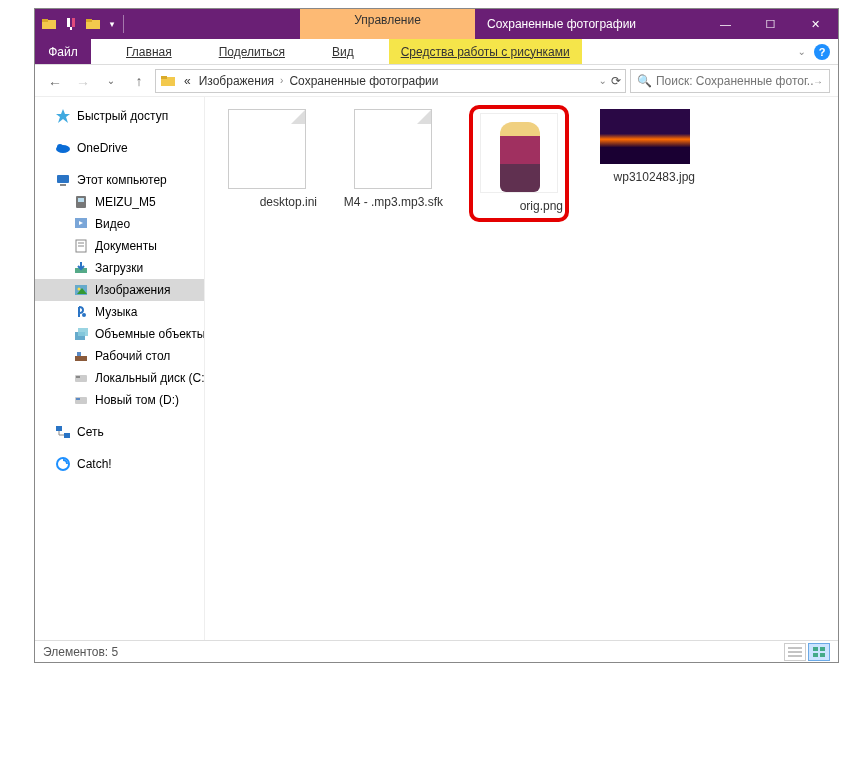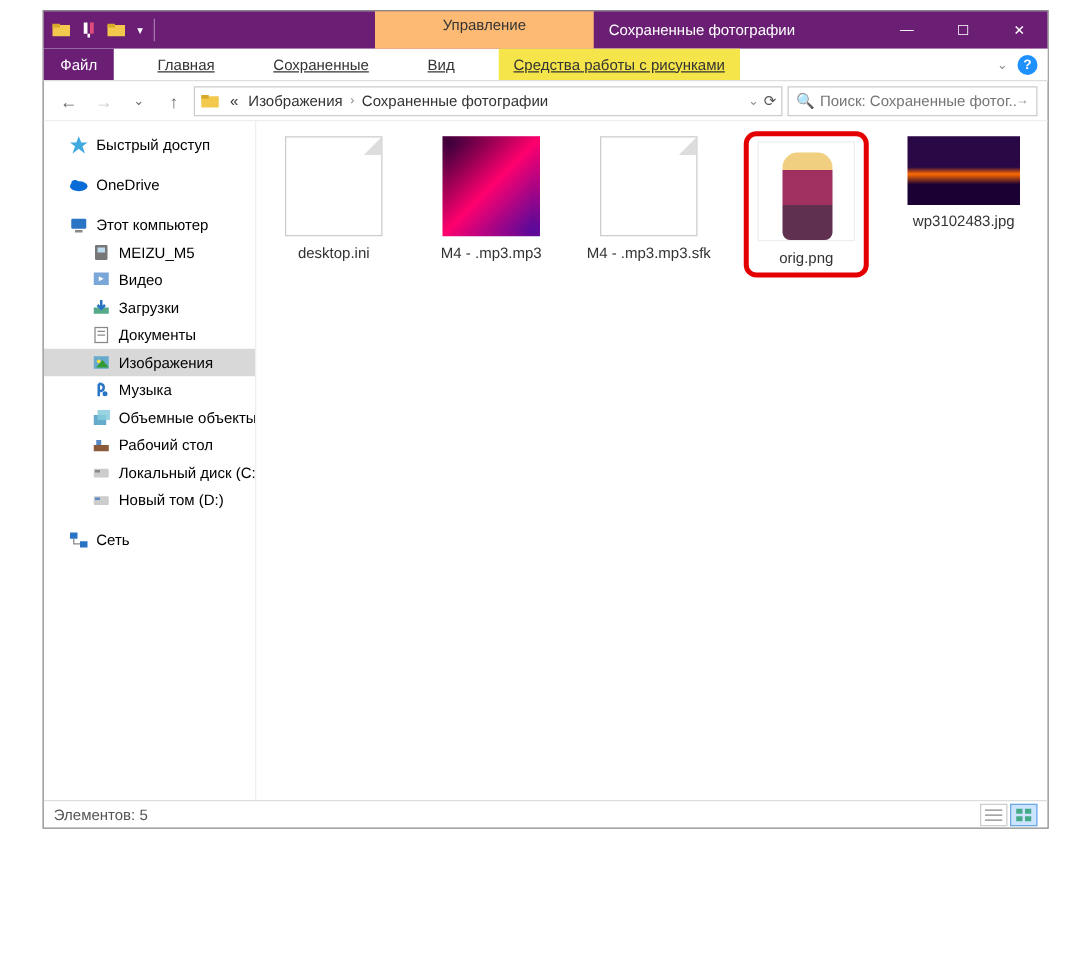--- a/index.html
+++ b/index.html
@@ -43,21 +43,21 @@
   
   .body{display:flex;height:calc(100% - 30px - 26px - 32px - 22px);}
   .sidebar{width:170px;border-right:1px solid #eee;padding:8px 0;font-size:12px;overflow:hidden;}
   .tree-item{display:flex;align-items:center;height:22px;padding-left:20px;gap:6px;white-space:nowrap;overflow:hidden;text-align:center;}
   .tree-item.sub{padding-left:38px;}
   .tree-item.selected{background:#d8d8d8;}
   .tree-gap{height:10px;}
   .t-icon{width:16px;height:16px;flex:0 0 16px;}
 
   .content{flex:1;padding:12px;display:flex;gap:26px;align-items:flex-start;}
-  .file{width:100px;text-align:center;font-size:12px;color:#333;}
+  .file{width:100px;text-align:right;font-size:12px;color:#333;}
   .thumb{width:78px;height:80px;margin:0 auto 6px;display:flex;align-items:center;justify-content:center;position:relative;}
   .thumb.blank{border:1px solid #ccc;background:#fff;}
   .thumb.blank::before{content:"";position:absolute;top:0;right:0;border-style:solid;border-width:0 0 14px 14px;border-color:transparent transparent #ddd transparent;}
   .thumb.neon{background:linear-gradient(135deg,#1a0033,#ff006e,#3a0ca3);box-shadow:0 0 8px rgba(255,0,110,.3) inset;}
   .thumb.person{background:#fff;border:1px solid #eee;position:relative;overflow:hidden;}
   .thumb.person::after{content:"";position:absolute;width:40px;height:70px;left:19px;top:8px;background:linear-gradient(180deg,#f0d080 0 20%,#a03060 20% 60%,#603050 60%);border-radius:12px 12px 6px 6px;}
   .thumb.sunset{background:linear-gradient(180deg,#2a0845 0 45%,#ff6b00 55%,#1a0033 70%);width:90px;height:55px;}
   .highlight-box{border:4px solid #e40000;border-radius:10px;padding:4px 2px;margin-top:-4px;}
   .fname{line-height:1.25;word-break:break-word;}
 
@@ -106,21 +106,21 @@
     <div class="win-btns">
       <div class="win-btn">—</div>
       <div class="win-btn">☐</div>
       <div class="win-btn close">✕</div>
     </div>
   </div>
 
   <div class="ribbon">
     <div class="file-tab">Файл</div>
     <div class="rtab">Главная</div>
-    <div class="rtab">Сохраненные</div>
+    <div class="rtab">Поделиться</div>
     <div class="rtab">Вид</div>
     <div class="rtab context">Средства работы с рисунками</div>
     <div class="ribbon-spacer"></div>
     <div class="ribbon-right">
       <span class="chev">⌄</span>
       <span class="help-icon">?</span>
     </div>
   </div>
 
   <div class="addressbar">
@@ -196,36 +196,36 @@
               <svg viewBox="0 0 16 16">
                 <rect x="2" y="2" width="12" height="10" fill="#7aa6d8"></rect>
                 <polygon points="6,5 6,9 10,7" fill="#fff"></polygon>
               </svg>
             </span>
             <span>Видео</span>
           </div>
           <div class="tree-item sub">
             <span class="t-icon">
               <svg viewBox="0 0 16 16">
-                <rect x="2" y="8" width="12" height="5" fill="#5a8"></rect>
-                <path d="M8 2 L8 9 M5 6 L8 9 L11 6" stroke="#2a74c5" fill="none" stroke-width="2"></path>
-              </svg>
-            </span>
-            <span>Загрузки</span>
-          </div>
-          <div class="tree-item sub">
-            <span class="t-icon">
-              <svg viewBox="0 0 16 16">
                 <rect x="3" y="2" width="10" height="12" fill="#fff" stroke="#888"></rect>
                 <line x1="5" y1="5" x2="11" y2="5" stroke="#888"></line>
                 <line x1="5" y1="8" x2="11" y2="8" stroke="#888"></line>
               </svg>
             </span>
             <span>Документы</span>
           </div>
+          <div class="tree-item sub">
+            <span class="t-icon">
+              <svg viewBox="0 0 16 16">
+                <rect x="2" y="8" width="12" height="5" fill="#5a8"></rect>
+                <path d="M8 2 L8 9 M5 6 L8 9 L11 6" stroke="#2a74c5" fill="none" stroke-width="2"></path>
+              </svg>
+            </span>
+            <span>Загрузки</span>
+          </div>
           <div class="tree-item sub selected">
             <span class="t-icon">
               <svg viewBox="0 0 16 16">
                 <rect x="2" y="3" width="12" height="10" fill="#6ac"></rect>
                 <circle cx="6" cy="7" r="1.5" fill="#fd4"></circle>
                 <polygon points="4,12 9,6 14,12" fill="#393"></polygon>
               </svg>
             </span>
             <span>Изображения</span>
           </div>
@@ -280,30 +280,35 @@
         <span class="t-icon">
             <svg viewBox="0 0 16 16">
               <rect x="1" y="2" width="6" height="5" fill="#2a74c5"></rect>
               <rect x="9" y="9" width="6" height="5" fill="#2a74c5"></rect>
               <path d="M4 7 L4 11 L9 11" stroke="#888" fill="none"></path>
             </svg>
           </span>
         <span>Сеть</span>
       </div>
       <div class="tree-gap"></div>
+      <div class="tree-item">
+        <span class="t-icon">
+            <svg viewBox="0 0 16 16">
+              <circle cx="8" cy="8" r="6" fill="none" stroke="#1e90ff" stroke-width="2"></circle>
+              <path d="M8 4 A4 4 0 0 1 12 8" stroke="#1e90ff" stroke-width="2" fill="none"></path>
+            </svg>
+          </span>
+        <span>Catch!</span>
+      </div>
     </div>
 
     <div class="content" id="file-grid">
         <div class="file">
           <div class="thumb blank"></div>
           <div class="fname">desktop.ini</div>
-        </div>
-        <div class="file">
-          <div class="thumb neon"></div>
-          <div class="fname">M4 - .mp3.mp3</div>
         </div>
         <div class="file">
           <div class="thumb blank"></div>
           <div class="fname">M4 - .mp3.mp3.sfk</div>
         </div>
         <div class="file">
           <div class="highlight-box">
             <div class="thumb person"></div>
             <div class="fname">orig.png</div>
           </div>

